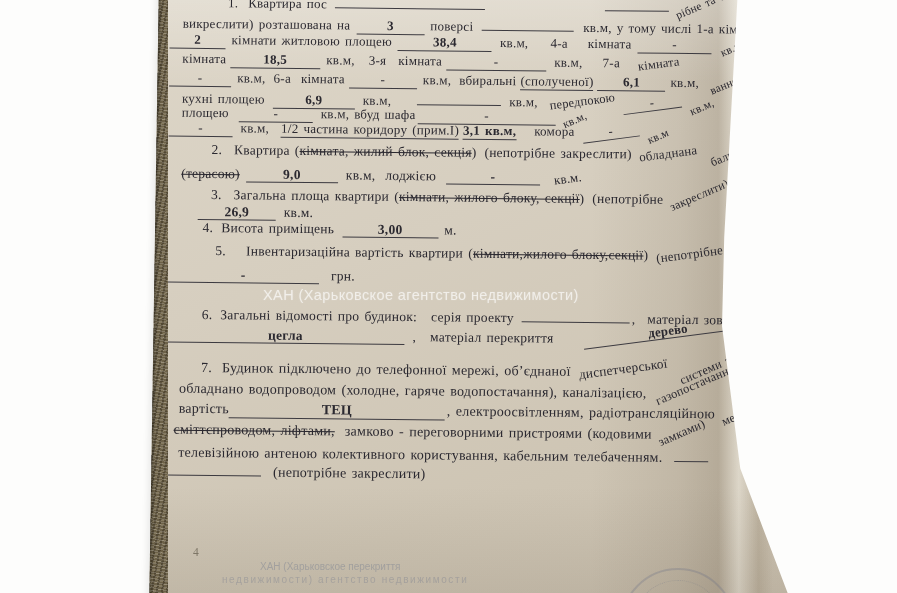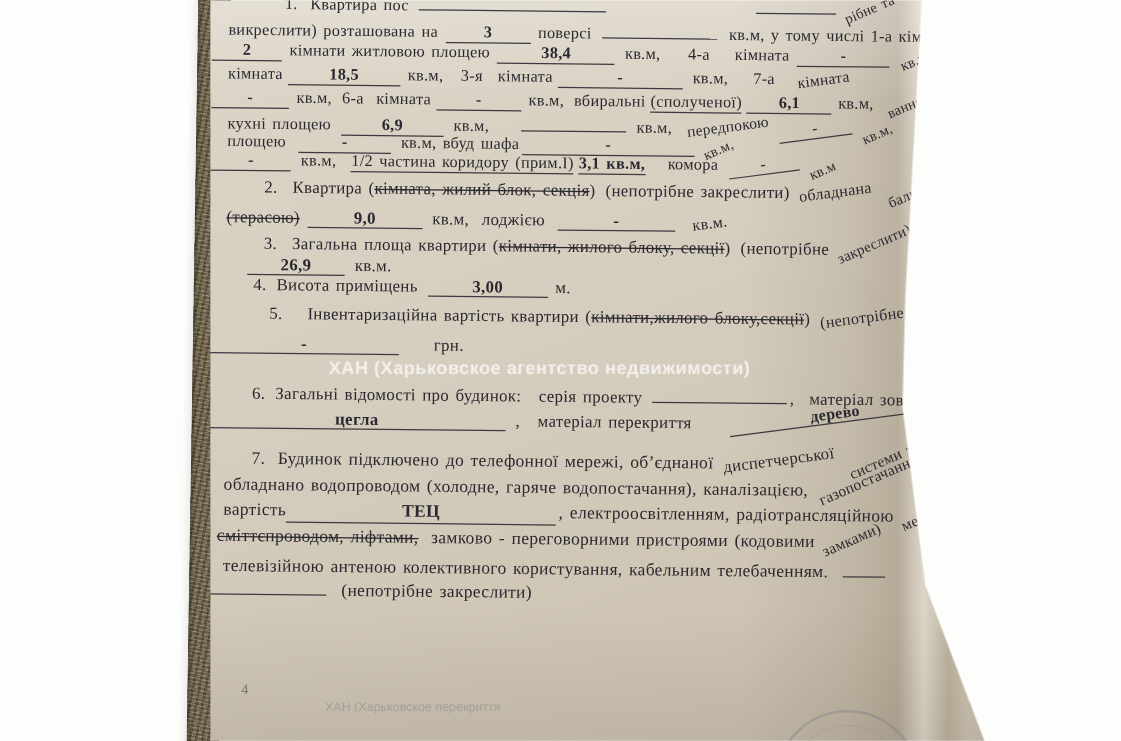--- a/index.html
+++ b/index.html
@@ -48,21 +48,21 @@
   .blank{border-bottom:1.3px solid #3c3a40; height:1em;}
   .strike{text-decoration:line-through; text-decoration-thickness:1.2px;}
   .uline{border-bottom:1.3px solid #3c3a40;}
   .uline-bold{border-bottom:1.3px solid #3c3a40; font-weight:700;}
   .curl1{transform:rotate(-8deg) translateY(3px) scale(.95); transform-origin:left 80%;}
   .curl2{transform:rotate(-24deg) translateY(8px) scale(.88); transform-origin:left 80%;}
   
   .watermark{
     position:absolute; white-space:nowrap;
     font-family:"Liberation Sans","DejaVu Sans",sans-serif;
-    font-weight:700; font-size:14.5px; letter-spacing:.4px;
+    font-weight:400; font-size:14.5px; letter-spacing:.4px;
     color:rgba(255,255,255,.62); text-shadow:0 0 2px rgba(255,255,255,.25);
   }
   .page-number{
     position:absolute; font-size:11.5px; color:#7e7666;
   }
   .bottom-wm{
     position:absolute; white-space:nowrap;
     font-family:"Liberation Sans","DejaVu Sans",sans-serif;
     font-size:10px; color:rgba(105,115,140,.38); filter:blur(.6px);
   }
@@ -90,28 +90,29 @@
         <div class="line" style="left: 2px; top: 71px; font-size: 13px;"><span class="tk value" style="min-width: 50px;">-</span><span class="tk plain" style="margin-left: 6px;">кв.м,</span><span class="tk plain" style="margin-left: 8px;">6-а</span><span class="tk plain" style="margin-left: 10px;">кімната</span><span class="tk value" style="min-width: 56px; margin-left: 4px;">-</span><span class="tk plain" style="margin-left: 6px;">кв.м,</span><span class="tk plain" style="margin-left: 8px;">вбиральні</span><span class="tk uline" style="margin-left: 4px;">(сполученої)</span><span class="tk value" style="min-width: 56px; margin-left: 4px;">6,1</span><span class="tk plain" style="margin-left: 5px;">кв.м,</span><span class="tk plain curl2" style="margin-left: 10px;">ванної</span></div>
         <div class="line" style="left: 15px; top: 89px; font-size: 13px;"><span class="tk plain">кухні площею</span><span class="tk value" style="min-width: 70px; margin-left: 8px;">6,9</span><span class="tk plain" style="margin-left: 8px;">кв.м,</span><span class="tk blank" style="min-width: 84px; margin-left: 26px;"></span><span class="tk plain" style="margin-left: 8px;">кв.м,</span><span class="tk plain curl1" style="margin-left: 12px;">передпокою</span><span class="tk value curl1" style="min-width: 50px; margin-left: 4px;">-</span><span class="tk plain curl2" style="margin-left: 4px;">кв.м,</span></div>
         <div class="line" style="left: 15px; top: 106px; font-size: 13px;"><span class="tk plain">площею</span><span class="tk value" style="min-width: 62px; margin-left: 10px;">-</span><span class="tk plain" style="margin-left: 8px;">кв.м, вбуд шафа</span><span class="tk value" style="min-width: 126px; margin-left: 2px;">-</span><span class="tk plain curl2" style="margin-left: 6px;">кв.м,</span></div>
         <div class="line" style="left: 2px; top: 121px; font-size: 13px;"><span class="tk value" style="min-width: 52px;">-</span><span class="tk plain" style="margin-left: 8px;">кв.м,</span><span class="tk uline" style="margin-left: 12px;">1/2 частина коридору (прим.І)</span><span class="tk uline-bold" style="margin-left: 4px;">3,1 кв.м,</span><span class="tk plain" style="margin-left: 18px;">комора</span><span class="tk value curl1" style="min-width: 48px; margin-left: 8px;">-</span><span class="tk plain curl2" style="margin-left: 4px;">кв.м</span></div>
         <div class="line" style="left: 45px; top: 142px; font-size: 13.5px;"><span class="tk plain">2.</span><span class="tk plain" style="margin-left: 12px;">Квартира (</span><span class="tk strike">кімната,  жилий блок,  секція</span><span class="tk plain">)</span><span class="tk plain" style="margin-left: 8px;">(непотрібне закреслити)</span><span class="tk plain curl1" style="margin-left: 8px;">обладнана</span><span class="tk plain curl2" style="margin-left: 8px;">балконом</span></div>
         <div class="line" style="left: 15px; top: 166px; font-size: 13.5px;"><span class="tk strike">(терасою)</span><span class="tk value" style="min-width: 80px; margin-left: 6px;">9,0</span><span class="tk plain" style="margin-left: 8px;">кв.м,</span><span class="tk plain" style="margin-left: 10px;">лоджією</span><span class="tk value" style="min-width: 82px; margin-left: 10px;">-</span><span class="tk plain curl1" style="margin-left: 14px;">кв.м.</span></div>
         <div class="line" style="left: 45px; top: 187px; font-size: 13.5px;"><span class="tk plain">3.</span><span class="tk plain" style="margin-left: 12px;">Загальна  площа  квартири  (</span><span class="tk strike">кімнати,  жилого  блоку,  секції</span><span class="tk plain">)</span><span class="tk plain" style="margin-left: 8px;">(непотрібне</span><span class="tk plain curl2" style="margin-left: 6px;">закреслити)</span></div>
         <div class="line" style="left: 32px; top: 204px; font-size: 13.5px;"><span class="tk value" style="min-width: 66px;">26,9</span><span class="tk plain" style="margin-left: 8px;">кв.м.</span></div>
         <div class="line" style="left: 37px; top: 220px; font-size: 13.5px;"><span class="tk plain">4.</span><span class="tk plain" style="margin-left: 8px;">Висота приміщень</span><span class="tk value" style="min-width: 84px; margin-left: 8px;">3,00</span><span class="tk plain" style="margin-left: 6px;">м.</span></div>
         <div class="line" style="left: 50px; top: 243px; font-size: 13.5px;"><span class="tk plain">5.</span><span class="tk plain" style="margin-left: 20px;">Інвентаризаційна  вартість  квартири  (</span><span class="tk strike">кімнати,жилого блоку,секції</span><span class="tk plain">)</span><span class="tk plain curl1" style="margin-left: 8px;">(непотрібне закрес</span></div>
-        <div class="line" style="left: 2px; top: 267px; font-size: 13.5px;"><span class="tk value" style="min-width: 140px;">-</span><span class="tk plain" style="margin-left: 28px;">грн.</span></div>
+        <div class="line" style="left: 2px; top: 267px; font-size: 13.5px;"><span class="tk value" style="min-width: 140px;">-</span><span class="tk plain" style="margin-left: 12px;">грн.</span></div>
         <div class="line" style="left: 37px; top: 304px; font-size: 13.5px;"><span class="tk plain">6.</span><span class="tk plain" style="margin-left: 8px;">Загальні відомості про будинок:</span><span class="tk plain" style="margin-left: 14px;">серія проекту</span><span class="tk blank" style="min-width: 108px; margin-left: 8px;"></span><span class="tk plain" style="margin-left: 2px;">,</span><span class="tk plain" style="margin-left: 12px;">матеріал зовнішніх</span><span class="tk plain curl1" style="margin-left: 6px;">стін</span></div>
         <div class="line" style="left: 2px; top: 327px; font-size: 13.5px;"><span class="tk value" style="min-width: 226px;">цегла</span><span class="tk plain" style="margin-left: 8px;">,</span><span class="tk plain" style="margin-left: 14px;">матеріал перекриття</span><span class="tk value curl1" style="min-width: 168px; margin-left: 30px;">дерево</span></div>
         <div class="line" style="left: 37px; top: 360px; font-size: 14px;"><span class="tk plain">7.</span><span class="tk plain" style="margin-left: 10px;">Будинок  підключено  до  телефонної  мережі,  обʼєднаної</span><span class="tk plain curl1" style="margin-left: 8px;">диспетчерської</span><span class="tk plain curl2" style="margin-left: 6px;">системи та</span></div>
         <div class="line" style="left: 15px; top: 381px; font-size: 14px;"><span class="tk plain">обладнано водопроводом (холодне, гаряче водопостачання), каналізацією,</span><span class="tk plain curl2" style="margin-left: 8px;">газопостачанням</span></div>
         <div class="line" style="left: 15px; top: 401px; font-size: 14px;"><span class="tk plain">вартість</span><span class="tk value" style="min-width: 204px;">ТЕЦ</span><span class="tk plain" style="margin-left: 2px;">, електроосвітленням, радіотрансляційною</span><span class="tk plain curl2" style="margin-left: 6px;">мережею</span></div>
         <div class="line" style="left: 10px; top: 422px; font-size: 14px;"><span class="tk strike">сміттєпроводом,  ліфтами,</span><span class="tk plain" style="margin-left: 10px;">замково - переговорними   пристроями   (кодовими</span><span class="tk plain curl2" style="margin-left: 6px;">замками)</span></div>
         <div class="line" style="left: 15px; top: 442px; font-size: 14px;"><span class="tk plain">телевізійною  антеною  колективного  користування,  кабельним  телебаченням.</span><span class="tk blank" style="min-width: 34px; margin-left: 12px;"></span></div>
         <div class="line" style="left: 2px; top: 461px; font-size: 14px;"><span class="tk blank" style="min-width: 96px;"></span><span class="tk plain" style="margin-left: 12px;">(непотрібне закреслити)</span></div>
       </div>
     <div class="watermark" style="left:95px; top:287px;">ХАН (Харьковское агентство недвижимости)</div>
     <div class="page-number" style="left:25px; top:546px;">4</div>
     <div class="bottom-wm" style="left:92px; top:561px;">ХАН (Харьковское перекриття</div>
+    <div class="bottom-wm l2" style="left:54px; top:574px;">недвижимости) агентство недвижимости</div>
     <div class="stamp"></div>
   </div>
 </div>
 
 </body></html>

